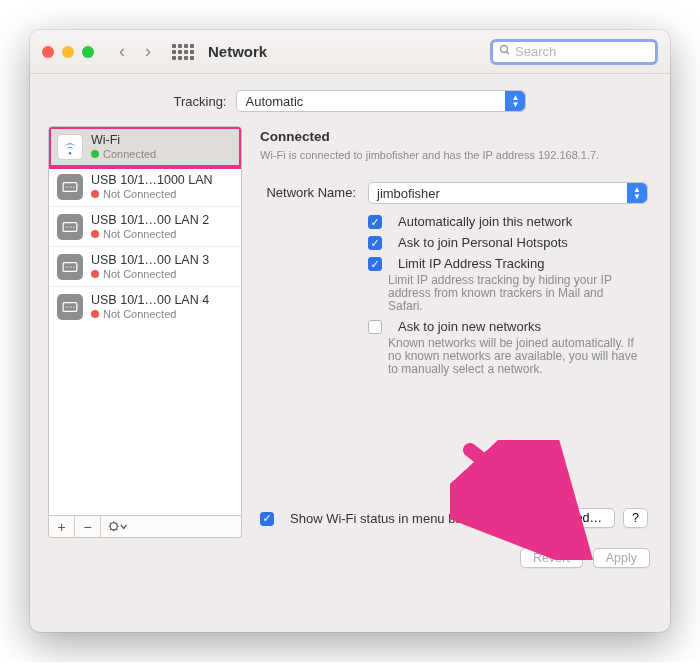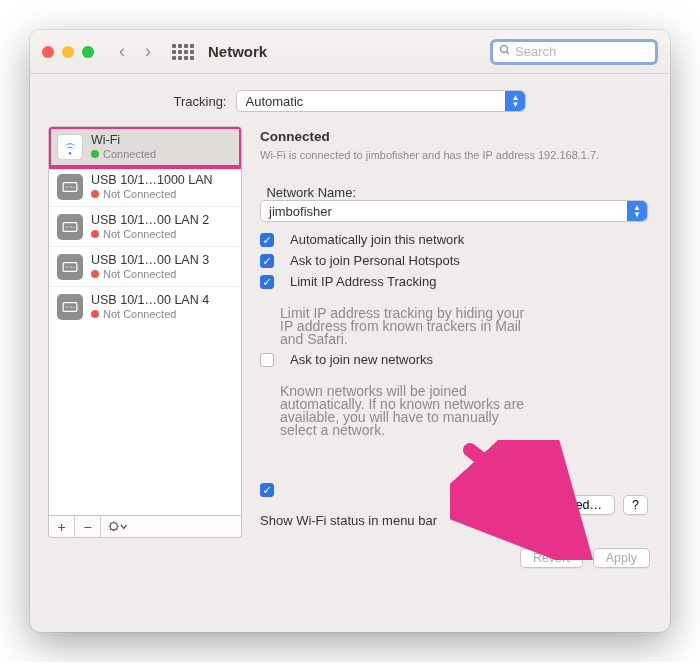--- a/index.html
+++ b/index.html
@@ -101,21 +101,21 @@
   .subtext { font-size:11px; color:#8c8c8c; line-height:14px; margin-top:4px;}
   .panel .select { min-width:260px;}
   .chkrow { display:flex; align-items:flex-start; gap:16px; margin:6px 0 0 0;}
   .chk {
     width:14px;height:14px;border-radius:3px;border:1px solid #b9b4b1;background:#fff;
     display:flex;align-items:center;justify-content:center;margin-top:1px;
   }
   .chk.on{background:#2f72e4;border-color:#2f72e4;color:#fff;font-size:11px;}
   .chk.on::after{content:"✓";}
   .chklabel{font-size:13px;}
-  .chkdesc{font-size:14px;color:#8c8c8c;line-height:13px;margin:18px 0 6px 20px; max-width:250px;}
+  .chkdesc{font-size:12px;color:#8c8c8c;line-height:13px;margin:3px 0 6px 20px; max-width:250px;}
   .bottombar {
     margin-top:auto; display:flex; align-items:center; padding:8px 0 10px;
     border-top:1px solid transparent;
   }
   .btn {
     background:#fff;border:1px solid #c8c4c2;border-radius:5px;padding:2px 12px;font-size:12.5px;
     box-shadow:0 1px 0 rgba(0,0,0,0.04);
   }
   .btn.small{padding:2px 8px;}
   .footer {
@@ -291,21 +291,21 @@
 
     <div class="panel">
 
       <div class="row">
         <div class="value">
           <span class="status-title">Connected</span>
           <div class="subtext">Wi-Fi is connected to jimbofisher and has the IP address 192.168.1.7.</div>
         </div>
       </div>
 
-      <div class="row" style="margin-top:12px;flex-direction:column;">
+      <div class="row" style="margin-top:12px;">
         <div class="label">Network Name:</div>
         <div class="value">
           <div class="select">
             <span>jimbofisher</span>
             <span class="arrows">▲<br>▼</span>
           </div>
 
           <div class="chkrow" style="margin-top:10px;">
             <div class="chk on"></div>
             <div class="chklabel">Automatically join this network</div>
@@ -324,21 +324,21 @@
 
           <div class="chkrow">
             <div class="chk"></div>
             <div class="chklabel">Ask to join new networks</div>
           </div>
           <div class="chkdesc">Known networks will be joined automatically. If no known networks are available, you will have to manually select a network.</div>
         </div>
       </div>
 
       <div class="bottombar">
-        <div class="chkrow" style="margin:0;flex-direction:column;">
+        <div class="chkrow" style="margin:0;">
           <div class="chk on"></div>
           <div class="chklabel">Show Wi-Fi status in menu bar</div>
         </div>
         <div style="flex:1"></div>
         <button class="btn" style="margin-right:8px;">Advanced…</button>
         <button class="btn small">?</button>
       </div>
     </div>
   </div>
 

